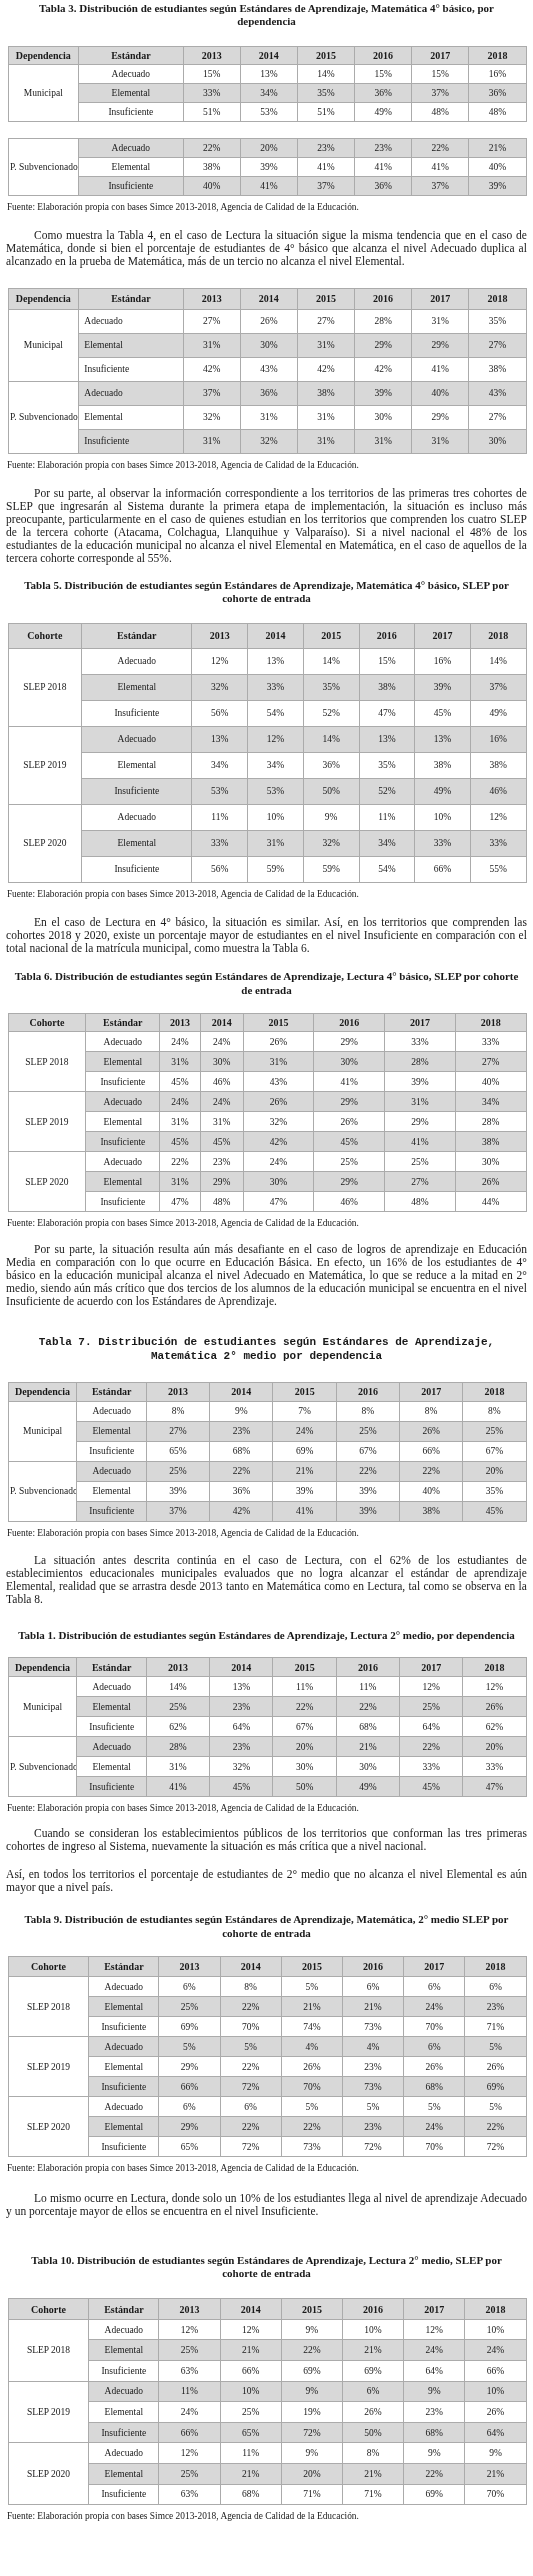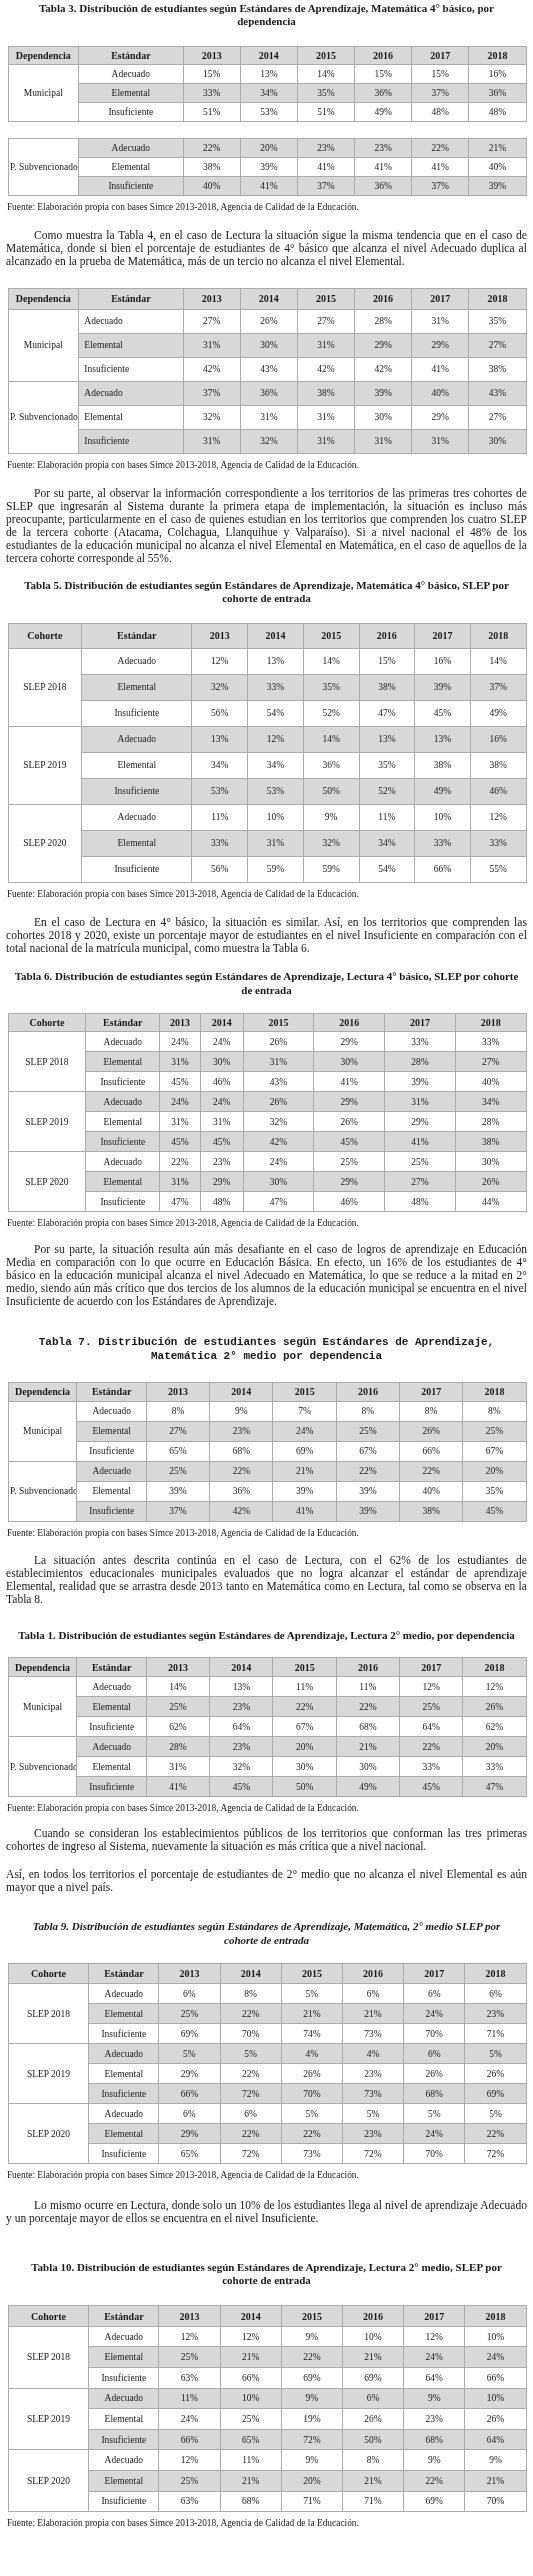--- a/index.html
+++ b/index.html
@@ -643,21 +643,21 @@
             <td class="val alt">45%</td>
             <td class="val alt">47%</td>
           </tr>
         </tbody>
       </table>
       <div class="fuente">Fuente: Elaboración propia con bases Simce 2013-2018, Agencia de Calidad de la Educación.</div>
     </div>
     <p class="para" style="margin-top: 12.2px;">Cuando se consideran los establecimientos públicos de los territorios que conforman las tres primeras cohortes de ingreso al Sistema, nuevamente la situación es más crítica que a nivel nacional.</p>
     <p class="para no-indent" style="margin-top: 15.3px;">Así, en todos los territorios el porcentaje de estudiantes de 2° medio que no alcanza el nivel Elemental es aún mayor que a nivel país.</p>
     <div class="tbl-block">
-      <div class="tbl-title" style="margin-top: 26px; font-style: italic;">Tabla 9. Distribución de estudiantes según Estándares de Aprendizaje, Matemática, 2° medio SLEP por cohorte de entrada</div>
+      <div class="tbl-title" style="margin-top: 19px;">Tabla 9. Distribución de estudiantes según Estándares de Aprendizaje, Matemática, 2° medio SLEP por cohorte de entrada</div>
       <table class="data" style="margin-top: 15.3px;">
         <colgroup>
           <col style="width: 15.6%;">
           <col style="width: 13.5%;">
           <col style="width: 11.82%;">
           <col style="width: 11.82%;">
           <col style="width: 11.82%;">
           <col style="width: 11.81%;">
           <col style="width: 11.81%;">
           <col style="width: 11.81%;">

